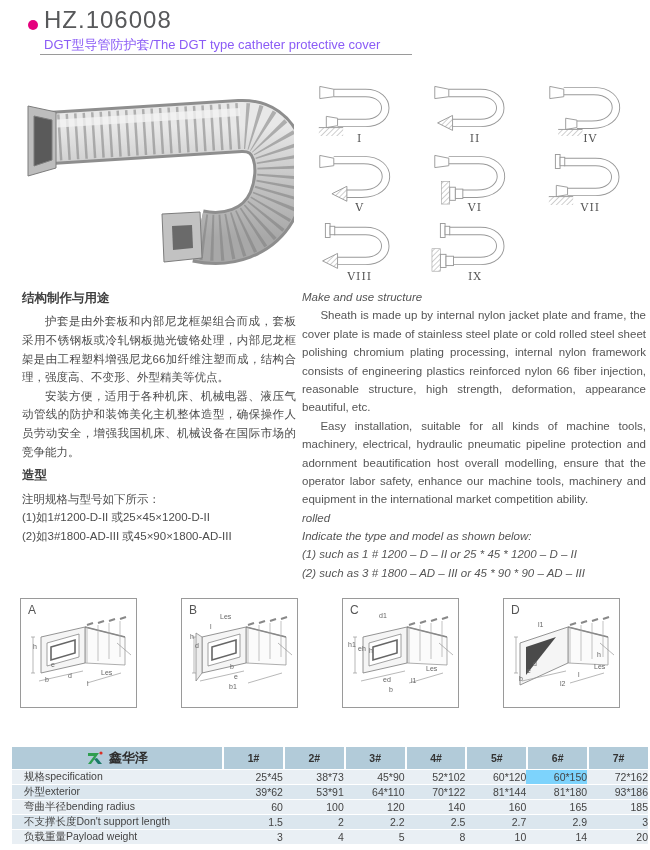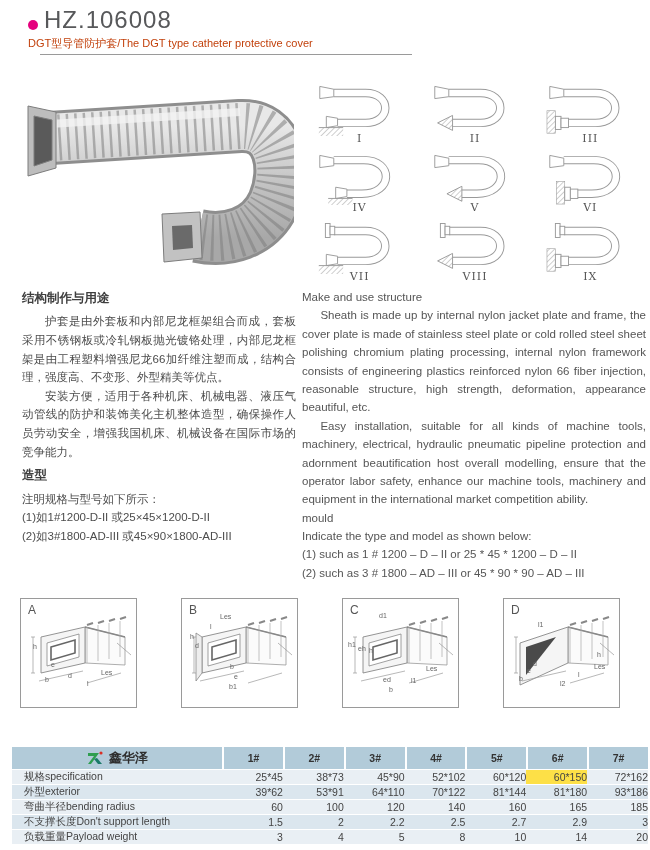--- a/index.html
+++ b/index.html
@@ -3,41 +3,41 @@
 <meta charset="utf-8">
 <style>
   * { margin:0; padding:0; box-sizing:border-box; }
   html,body { background:#fff; }
   body { font-family:"Liberation Sans","DejaVu Sans",sans-serif; color:#4a4a4a; }
   #page { position:relative; width:650px; height:850px; background:#fff; overflow:hidden; }
 
   
   #hdr-bullet { position:absolute; left:28px; top:20px; width:10px; height:10px; border-radius:50%; }
   #hdr-title { position:absolute; left:44px; top:6px; font-size:24px; letter-spacing:1px; color:#57585a; }
-  #hdr-sub { position:absolute; left:28px; top:36px; font-size:11px; color:#c2410c; }
+  #hdr-sub { position:absolute; left:44px; top:36px; font-size:13px; color:#8b5cf6; }
   #hdr-rule { position:absolute; left:40px; top:54px; width:372px; height:1px; background:#9a9a9a; }
 
   
   #photo { position:absolute; left:12px; top:76px; width:282px; height:206px; }
 
   
   #diagrams { position:absolute; left:302px; top:78px; width:346px; height:208px;
               display:grid; grid-template-columns:repeat(3,1fr); grid-auto-rows:69px; }
   .diag-cell { position:relative; display:flex; flex-direction:column; align-items:center; }
   .diag-cell svg { display:block; }
   .diag-label { font-family:"DejaVu Serif","Liberation Serif",serif; font-size:11px; color:#555; margin-top:-4px; letter-spacing:1px; }
 
   
   #col-cn { position:absolute; left:22px; top:288px; width:274px; font-size:11.5px; line-height:1.62; text-align:justify; color:#4c4c4c; }
   #col-cn h3 { font-size:12.5px; margin-bottom:4px; color:#3e3e3e; }
   #col-cn p.indent { text-indent:2em; }
   #col-cn .spec { text-align:left; }
   #col-en { position:absolute; left:302px; top:288px; width:344px; font-size:11.5px; line-height:1.6; text-align:justify; color:#555; }
   #col-en p.indent { text-indent:1.6em; }
-  #col-en .plain { text-align:left; }
+  #col-en .plain { text-align:left;font-style:italic; }
 
   
   .draw-box { position:absolute; top:598px; width:117px; height:110px; border:1px solid #9a9a9a; background:#fff; }
   .draw-letter { position:absolute; left:7px; top:4px; font-size:12px; color:#555; }
   .dim-label { position:absolute; font-size:7px; color:#666; line-height:1; }
   .draw-box svg { position:absolute; left:0; top:0; }
 
   
   #spec-table { position:absolute; left:12px; top:747px; width:636px; border-collapse:separate; border-spacing:0; table-layout:fixed; font-size:10.5px; color:#444; }
   #spec-table th, #spec-table td { overflow:hidden; white-space:nowrap; }
@@ -103,36 +103,20 @@
     <path d="M 26 16 H 60 C 88 16 88 48 60 48 H 30" fill="none" stroke="#999" stroke-width="9"></path>
     <path d="M 26 16 H 60 C 88 16 88 48 60 48 H 30" fill="none" stroke="#fff" stroke-width="7"></path>
     <polygon points="11,9 26,12 26,20 11,22" fill="#fff" stroke="#999"></polygon>
           <polygon points="14,48 30,40 30,56" fill="url(#hatch1)" stroke="#999"></polygon>
         </svg>
         <span class="diag-label">II</span>
       </div>
       <div class="diag-cell">
         <svg width="108" height="58" viewBox="0 0 108 62">
     <defs>
-            <pattern id="hatch2" width="4" height="4" patternUnits="userSpaceOnUse" patternTransform="rotate(45)">
-      <line x1="0" y1="0" x2="0" y2="4" stroke="#999" stroke-width="1"></line>
-            </pattern>
-          </defs>
-    <path d="M 26 16 H 60 C 88 16 88 48 60 48 H 30" fill="none" stroke="#999" stroke-width="9"></path>
-    <path d="M 26 16 H 60 C 88 16 88 48 60 48 H 30" fill="none" stroke="#fff" stroke-width="7"></path>
-    <polygon points="11,9 26,12 26,20 11,22" fill="#fff" stroke="#999"></polygon>
-          <rect x="8" y="35" width="9" height="24" fill="url(#hatch2)" stroke="#999" stroke-width="0.6"></rect>
-               <rect x="17" y="41" width="6" height="14" fill="#fff" stroke="#999"></rect>
-               <rect x="23" y="43" width="8" height="10" fill="#fff" stroke="#999"></rect>
-        </svg>
-        <span class="diag-label">III</span>
-      </div>
-      <div class="diag-cell">
-        <svg width="108" height="58" viewBox="0 0 108 62">
-    <defs>
             <pattern id="hatch3" width="4" height="4" patternUnits="userSpaceOnUse" patternTransform="rotate(45)">
       <line x1="0" y1="0" x2="0" y2="4" stroke="#999" stroke-width="1"></line>
             </pattern>
           </defs>
     <path d="M 26 14 H 58 C 90 14 90 50 56 50 H 40" fill="none" stroke="#999" stroke-width="9"></path>
     <path d="M 26 14 H 58 C 90 14 90 50 56 50 H 40" fill="none" stroke="#fff" stroke-width="7"></path>
     <polygon points="11,9 26,12 26,20 11,22" fill="#fff" stroke="#999"></polygon>
           <polygon points="28,43 40,45 40,53 28,55" fill="#fff" stroke="#999"></polygon>
                <line x1="20" y1="55" x2="46" y2="55" stroke="#999"></line>
                <rect x="20" y="55" width="26" height="9" fill="url(#hatch3)"></rect>
@@ -227,21 +211,21 @@
     <h3 style="margin-top:4px">造型</h3>
     <p class="spec">注明规格与型号如下所示：</p>
     <p class="spec">(1)如1#1200-D-II 或25×45×1200-D-II</p>
     <p class="spec">(2)如3#1800-AD-III 或45×90×1800-AD-III</p>
   </div>
 
   <div id="col-en">
     <p class="plain">Make and use structure</p>
     <p class="indent">Sheath is made up by internal nylon jacket plate and frame, the cover plate is made of stainless steel plate or cold rolled steel sheet polishing chromium plating processing, internal nylon framework consists of engineering plastics reinforced nylon 66 fiber injection, reasonable structure, high strength, deformation, appearance beautiful, etc.</p>
     <p class="indent">Easy installation, suitable for all kinds of machine tools, machinery, electrical, hydraulic pneumatic pipeline protection and adornment beautification host overall modelling, ensure that the operator labor safety, enhance our machine tools, machinery and equipment in the international market competition ability.</p>
-    <p class="plain">mould</p>
+    <p class="plain">rolled</p>
     <p class="plain">Indicate the type and model as shown below:</p>
     <p class="plain">(1) such as 1 # 1200 – D – II or 25 * 45 * 1200 – D – II</p>
     <p class="plain">(2) such as 3 # 1800 – AD – III or 45 * 90 * 90 – AD – III</p>
   </div>
 
   <div id="draw-boxes">
       <div class="draw-box" style="left: 20px;">
         <svg width="117" height="108" viewBox="0 0 117 108">
     <polygon points="64,28 104,38 104,66 64,64" fill="#fbfbfb" stroke="#999" stroke-width="0.8"></polygon>
     <line x1="64" y1="28" x2="104" y2="38" stroke="#888" stroke-width="1.6"></line>
@@ -395,21 +379,21 @@
         </tr>
       </thead>
     <tbody>
         <tr>
           <td class="rowlabel" style="background: rgb(233, 239, 244);">规格specification</td>
           <td style="background: rgb(233, 239, 244);">25*45</td>
           <td style="background: rgb(233, 239, 244);">38*73</td>
           <td style="background: rgb(233, 239, 244);">45*90</td>
           <td style="background: rgb(233, 239, 244);">52*102</td>
           <td style="background: rgb(233, 239, 244);">60*120</td>
-          <td style="background: #fde047;">60*150</td>
+          <td style="background: #7dd3fc;">60*150</td>
           <td style="background: rgb(233, 239, 244);">72*162</td>
         </tr>
         <tr>
           <td class="rowlabel" style="background: rgb(219, 230, 238); margin-left: 36px;">外型exterior</td>
           <td style="background: rgb(219, 230, 238);">39*62</td>
           <td style="background: rgb(219, 230, 238);">53*91</td>
           <td style="background: rgb(219, 230, 238);">64*110</td>
           <td style="background: rgb(219, 230, 238);">70*122</td>
           <td style="background: rgb(219, 230, 238);">81*144</td>
           <td style="background: rgb(219, 230, 238);">81*180</td>

